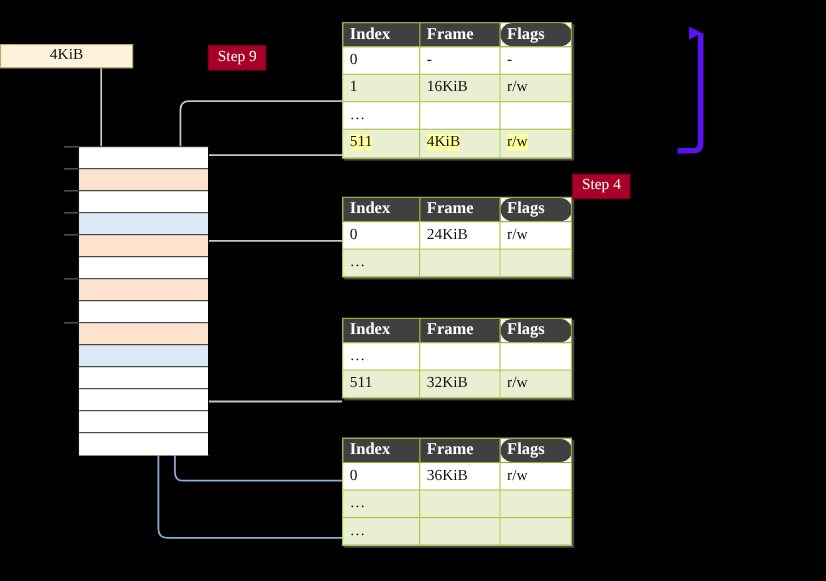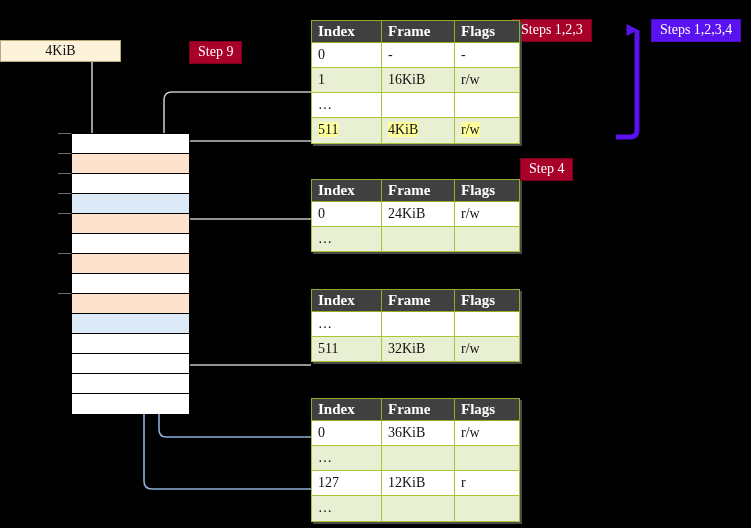--- a/index.html
+++ b/index.html
@@ -68,21 +68,21 @@
   .ptable td{
     border:1px solid #a8c538;padding:3px 6px;line-height:1.3;
     color:#111;height:16px;vertical-align:middle;
     overflow:hidden;white-space:nowrap;
   }
   .ptable tr.odd td{background:#ffffff;}
   .ptable tr.even td{background:#e8efd3;}
   .ptable td .hl{background:#ffff9e;}
   .col-i{width:57px;}
   .col-f{width:60px;}
-  .col-g{width:52px;}
+  .col-g{width:52px;border-radius:12px;}
 
   #table1{left:311px;top:20px;width:169px;}
   #table2{left:311px;top:179px;width:169px;}
   #table3{left:311px;top:289px;width:169px;}
   #table4{left:311px;top:398px;width:169px;}
 
   .dots{letter-spacing:1px;}
 </style>
 </head>
 <body>
@@ -137,26 +137,20 @@
       <path d="M616,137 L630,137 Q637,137 637,130 L637,30" marker-end="url(#ah-violet)"></path>
     </g>
   </svg>
 
   <div class="kib-box">
     <span>4KiB</span>
   </div>
 
   <div class="badge red" id="badge-step0">
     <span>Step 9</span>
-  </div>
-  <div class="badge red" id="badge-step123">
-    <span>Steps 1,2,3</span>
-  </div>
-  <div class="badge violet" id="badge-step1234">
-    <span>Steps 1,2,3,4</span>
   </div>
   <div class="badge red" id="badge-step4">
     <span>Step 4</span>
   </div>
 
   <div class="tick" style="top:133px"></div>
   <div class="tick" style="top:153px"></div>
   <div class="tick" style="top:173px"></div>
   <div class="tick" style="top:193px"></div>
   <div class="tick" style="top:213px"></div>
@@ -265,25 +259,20 @@
         <tr class="odd">
           <td>0</td>
           <td>36KiB</td>
           <td>r/w</td>
         </tr>
         <tr class="even">
           <td><span class="dots">…</span></td>
           <td></td>
           <td></td>
         </tr>
-        <tr class="odd">
-          <td>127</td>
-          <td>12KiB</td>
-          <td>r</td>
-        </tr>
         <tr class="even">
           <td><span class="dots">…</span></td>
           <td></td>
           <td></td>
         </tr>
       </tbody>
     </table>
 
 </div>
 

